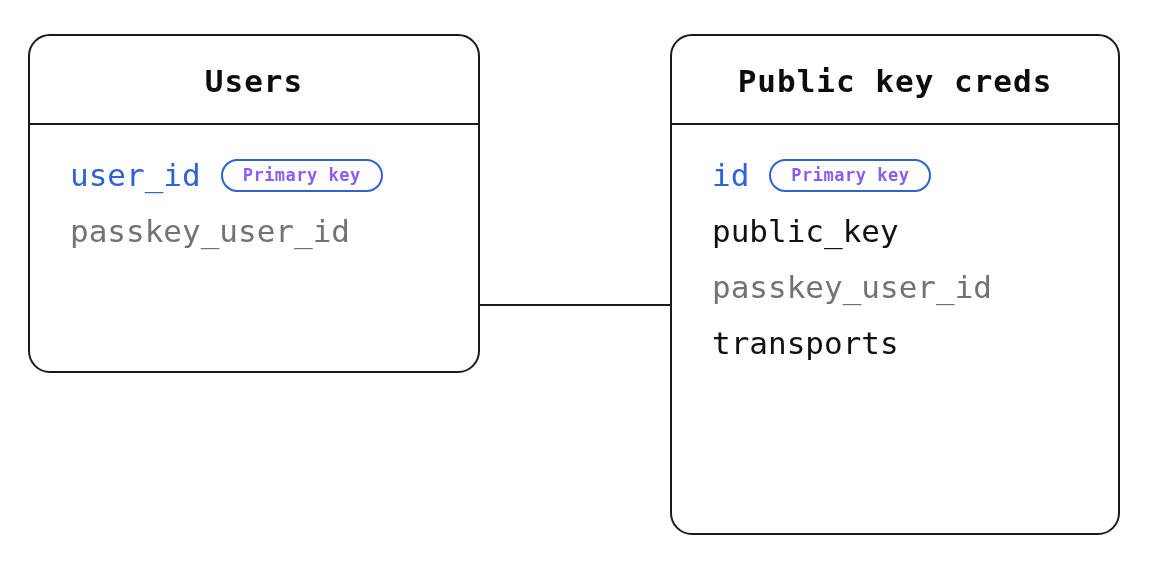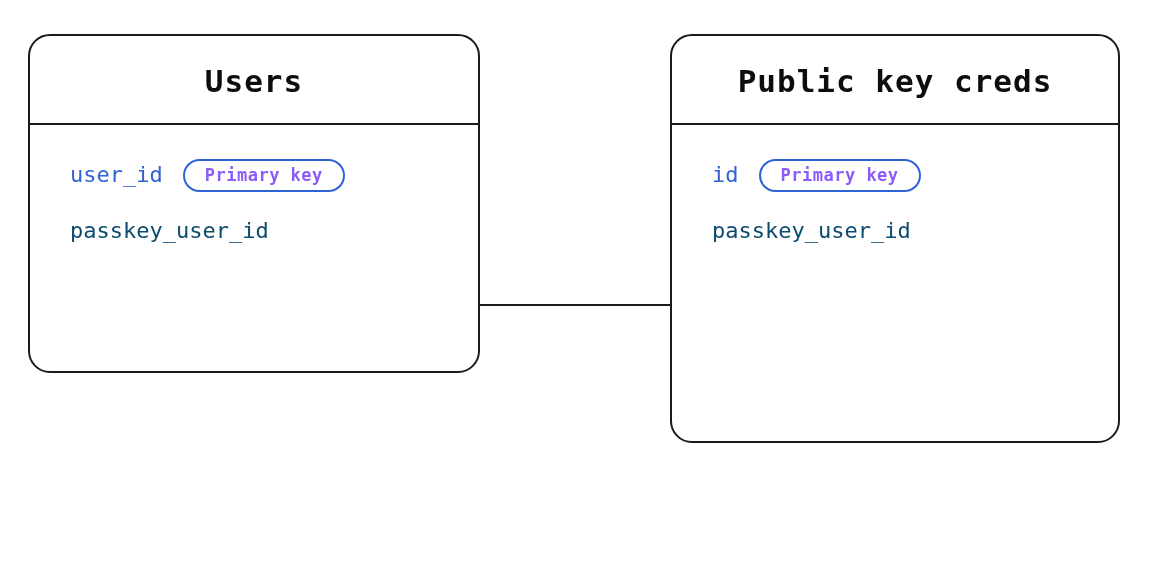--- a/index.html
+++ b/index.html
@@ -63,26 +63,26 @@
 
   .field-row {
     display: flex;
     align-items: center;
     height: 56px;
     white-space: nowrap;
   }
 
   .field-name {
     font-family: "DejaVu Sans Mono", "Liberation Mono", monospace;
-    font-size: 22px;
+    font-size: 31px;
     line-height: 1;
     color: #111111;
   }
   .field-name.pk   { color: #2f62d4; }
-  .field-name.fk   { color: #0c4a6e; }
+  .field-name.fk   { color: #737373; }
 
   .badge {
     margin-left: 20px;
     display: inline-flex;
     align-items: center;
     justify-content: center;
     box-sizing: border-box;
     height: 33px;
     padding: 0 20px;
     border: 2px solid #2f62d4;
@@ -100,21 +100,21 @@
     left: 28px;
     top: 34px;
     width: 452px;
     height: 339px;
   }
 
   #pkcreds-entity {
     left: 670px;
     top: 34px;
     width: 450px;
-    height: 409px;
+    height: 501px;
   }
 
   #relation-line {
     position: absolute;
     left: 479px;
     top: 304px;
     width: 192px;
     height: 0;
     border-top: 2px solid #1a1a1a;
     z-index: 1;
@@ -148,24 +148,30 @@
   <div class="entity" id="pkcreds-entity">
     <div class="entity-title">Public key creds</div>
     <div class="entity-divider"></div>
     <div class="entity-fields">
 
       <div class="field-row">
         <span class="field-name pk">id</span>
         <span class="badge">Primary key</span>
       </div>
 
+      <div class="field-row">
+        <span class="field-name">public_key</span>
+      </div>
 
       <div class="field-row">
         <span class="field-name fk">passkey_user_id</span>
       </div>
 
 
 
+      <div class="field-row">
+        <span class="field-name">transports</span>
+      </div>
 
     </div>
   </div>
 
 </div>
 
 </body></html>

